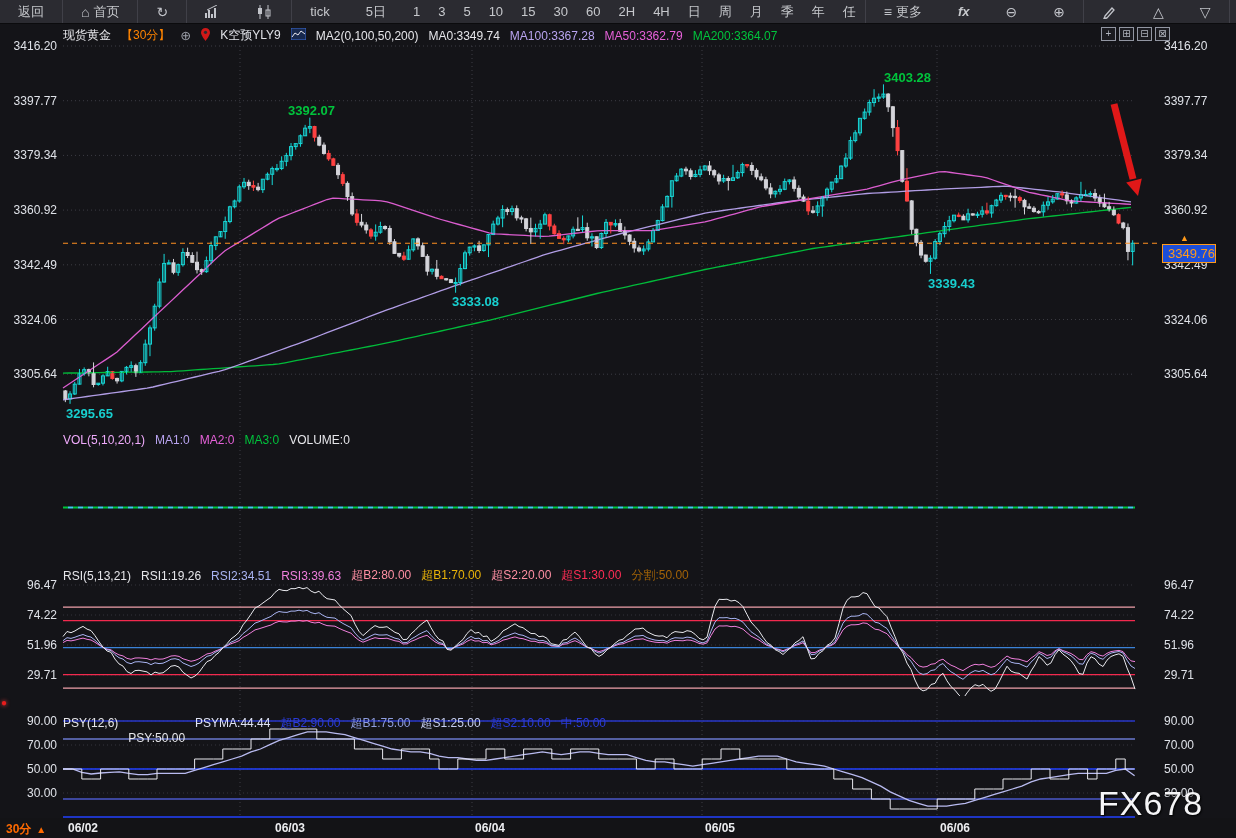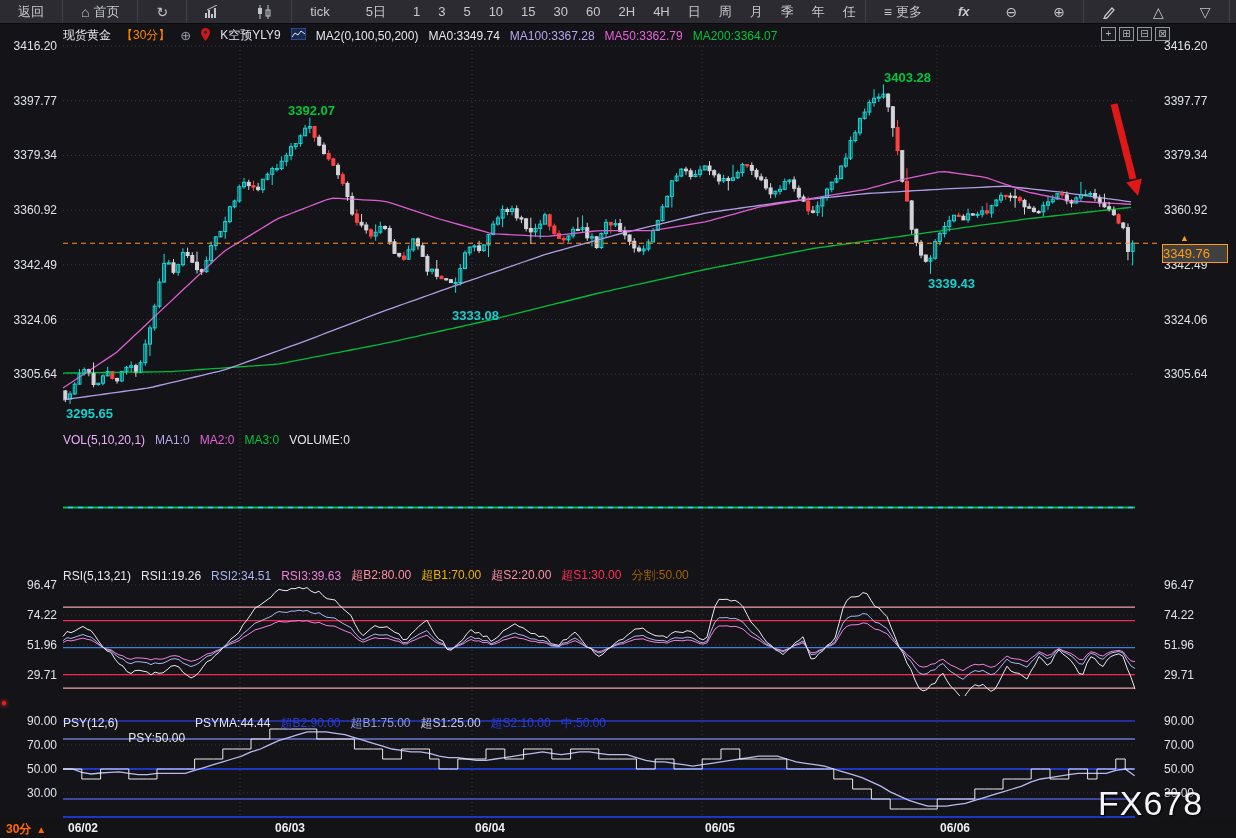--- a/index.html
+++ b/index.html
@@ -17,22 +17,22 @@
   #plot{position:absolute;left:0;top:0;z-index:1}
   .ax{position:absolute;font-size:12px;color:#dfe2e8;z-index:5;line-height:14px}
   .axl{left:0;width:57px;text-align:right}
   .axr{left:1164px;text-align:left}
   .hdr{position:absolute;left:63px;display:flex;gap:10px;font-size:12px;z-index:6;align-items:center;white-space:nowrap}
   .hseg{color:#dfe2e8}
   .anno{position:absolute;font-size:13px;font-weight:bold;z-index:6;white-space:nowrap}
   #corner{position:absolute;left:1101px;top:27px;display:flex;gap:3px;z-index:6}
   .cicon{width:15px;height:14px;border:1px solid #9296a2;color:#b0b4be;font-size:10px;line-height:12px;
     text-align:center;background:#1b1b20;cursor:pointer}
-  #lastbox{position:absolute;left:1162px;top:244px;width:66px;height:19px;line-height:17px;text-align:left;
-    color:#ff9a1a;border:1px solid #ff9a1a;background:#404040;font-size:13px;z-index:7}
+  #lastbox{position:absolute;left:1162px;top:244px;width:54px;height:19px;line-height:17px;text-align:right;
+    color:#ff9a1a;border:1px solid #ff9a1a;background:#1d4ed8;font-size:13px;z-index:7}
   #lastmark{position:absolute;left:1180px;top:233px;color:#ff9a1a;font-size:9px;z-index:7}
   #watermark{position:absolute;left:1098px;top:784px;font-size:34px;color:#f5f5f7;z-index:40;
     letter-spacing:1px;text-shadow:1px 1px 2px #000}
   #footer{position:absolute;top:818px;left:0;width:1236px;height:20px;background:#131316;z-index:8}
   #period{position:absolute;left:6px;top:3px;color:#ff6a00;font-size:12px;font-weight:bold;
     display:flex;gap:5px;align-items:center;cursor:pointer}
   #period .tri{font-size:10px}
   .dlabel{position:absolute;top:3px;font-size:12px;font-weight:bold;color:#ecedf0;z-index:9}
   #alertdot{position:absolute;left:1px;top:697px;color:#e81c1c;font-size:10px;z-index:6;
     text-shadow:0 0 4px #ff4040}
@@ -747,21 +747,21 @@
       <div class="ax axl" style="top: 714px;">90.00</div>
       <div class="ax axr" style="top: 714px;">90.00</div>
       <div class="ax axl" style="top: 738px;">70.00</div>
       <div class="ax axr" style="top: 738px;">70.00</div>
       <div class="ax axl" style="top: 762px;">50.00</div>
       <div class="ax axr" style="top: 762px;">50.00</div>
       <div class="ax axl" style="top: 786px;">30.00</div>
       <div class="ax axr" style="top: 786px;">30.00</div>
       <div class="anno" style="left: 288px; top: 103px; color: rgb(0, 196, 60);">3392.07</div>
       <div class="anno" style="left: 884px; top: 70px; color: rgb(0, 196, 60);">3403.28</div>
-      <div class="anno" style="left: 452px; top: 308px; color: rgb(24, 207, 207);">3333.08</div>
+      <div class="anno" style="left: 452px; top: 294px; color: rgb(24, 207, 207);">3333.08</div>
       <div class="anno" style="left: 66px; top: 406px; color: rgb(24, 207, 207);">3295.65</div>
       <div class="anno" style="left: 928px; top: 276px; color: rgb(24, 207, 207);">3339.43</div>
     </div>
   <div id="corner">
       <div class="cicon">+</div>
       <div class="cicon">⊞</div>
       <div class="cicon">⊟</div>
       <div class="cicon">⊠</div>
     </div>
   <div id="lastbox">3349.76</div>

